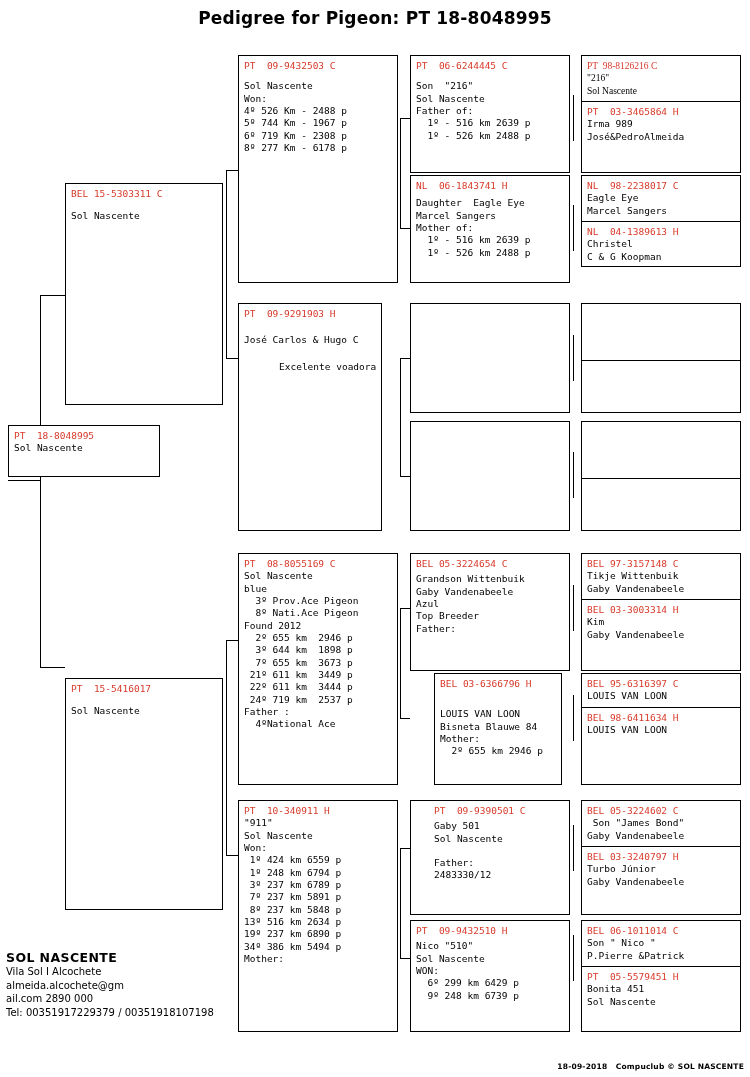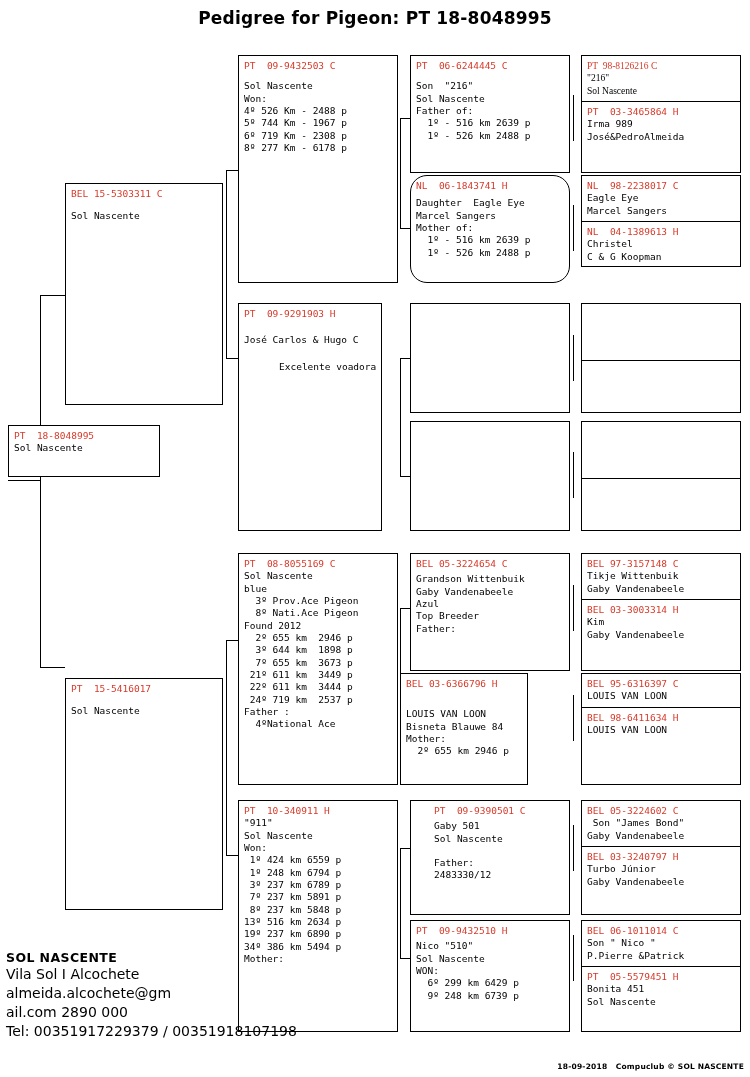--- a/index.html
+++ b/index.html
@@ -32,21 +32,21 @@
   .hdr{color:#d83a2a;white-space:pre;}
   .ln{white-space:pre;}
   .vline{position:absolute;background:#000;width:1px;}
   .hline{position:absolute;background:#000;height:1px;}
   .footer{
     position:absolute;
     left:6px;
     font-family:"DejaVu Sans", sans-serif;
   }
   .footer .name{font-weight:bold;font-size:12.5px;letter-spacing:.4px;}
-  .footer .l{font-size:14px;line-height:1.35;white-space:pre;}
+  .footer .l{font-size:10px;line-height:1.35;white-space:pre;}
   .credit{
     position:absolute;right:6px;bottom:6px;
     font-size:7.5px;
     font-family:"DejaVu Sans", sans-serif;
     font-weight:bold;
     letter-spacing:.2px;
     white-space:pre;
   }
 </style>
 </head>
@@ -160,21 +160,21 @@
 
 <div class="box" style="left:410px;top:55px;width:160px;height:118px;">
   <div class="hdr">PT  06-6244445 C</div>
   <div class="ln" style="margin-top:8px;">Son  "216"</div>
   <div class="ln">Sol Nascente</div>
   <div class="ln">Father of:</div>
   <div class="ln">  1º - 516 km 2639 p</div>
   <div class="ln">  1º - 526 km 2488 p</div>
 </div>
 
-<div class="box" style="left:410px;top:175px;width:160px;height:108px;border-radius:17px;">
+<div class="box" style="left:410px;top:175px;width:160px;height:108px;">
   <div class="hdr">NL  06-1843741 H</div>
   <div class="ln" style="margin-top:5px;">Daughter  Eagle Eye</div>
   <div class="ln">Marcel Sangers</div>
   <div class="ln">Mother of:</div>
   <div class="ln">  1º - 516 km 2639 p</div>
   <div class="ln">  1º - 526 km 2488 p</div>
 </div>
 
 <div class="box" style="left:410px;top:303px;width:160px;height:110px;">
   <div class="hdr"></div>
@@ -186,21 +186,21 @@
 
 <div class="box" style="left:410px;top:553px;width:160px;height:118px;">
   <div class="hdr">BEL 05-3224654 C</div>
   <div class="ln" style="margin-top:3px;">Grandson Wittenbuik</div>
   <div class="ln">Gaby Vandenabeele</div>
   <div class="ln">Azul</div>
   <div class="ln">Top Breeder</div>
   <div class="ln">Father:</div>
 </div>
 
-<div class="box" style="left:400px;top:673px;width:128px;height:112px;">
+<div class="box" style="left:434px;top:673px;width:128px;height:112px;">
   <div class="hdr">BEL 03-6366796 H</div>
   <div class="ln" style="margin-top:18px;">LOUIS VAN LOON</div>
   <div class="ln">Bisneta Blauwe 84</div>
   <div class="ln">Mother:</div>
   <div class="ln">  2º 655 km 2946 p</div>
 </div>
 
 <div class="box" style="left:410px;top:800px;width:160px;height:115px;padding-left:23px;">
   <div class="hdr">PT  09-9390501 C</div>
   <div class="ln" style="margin-top:3px;">Gaby 501</div>

